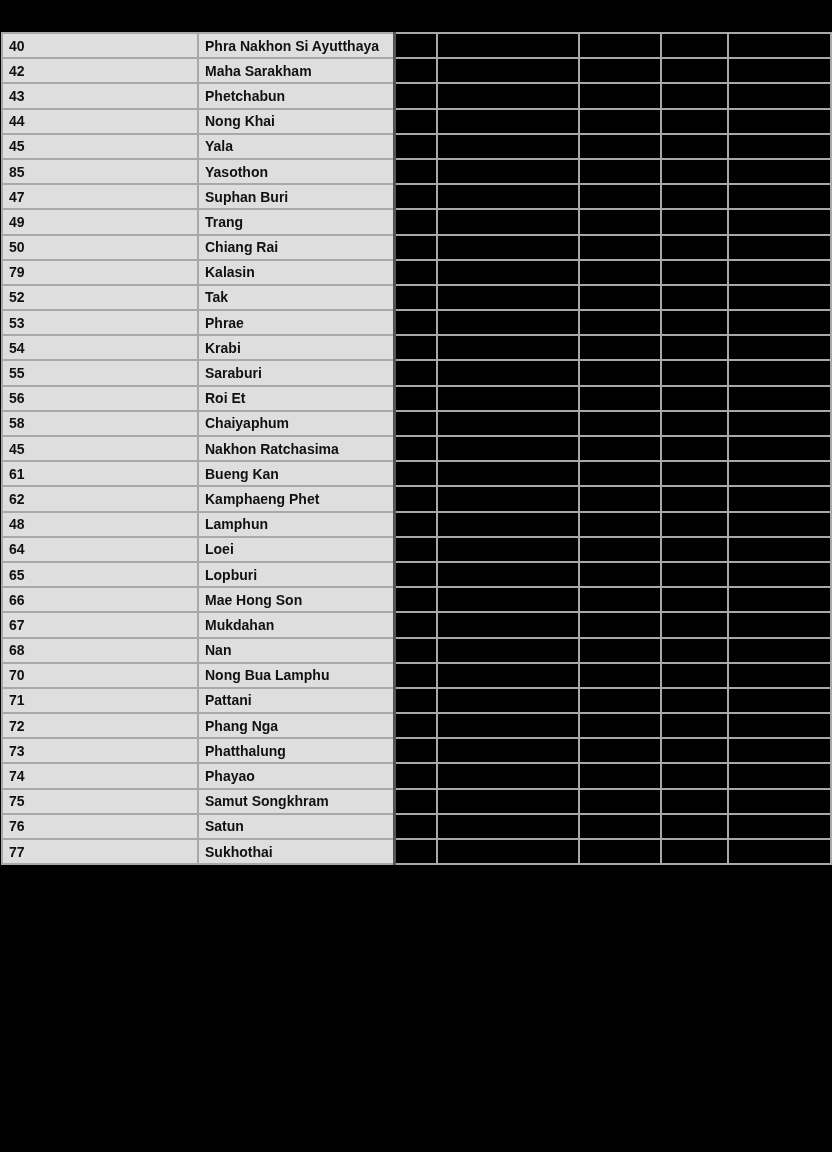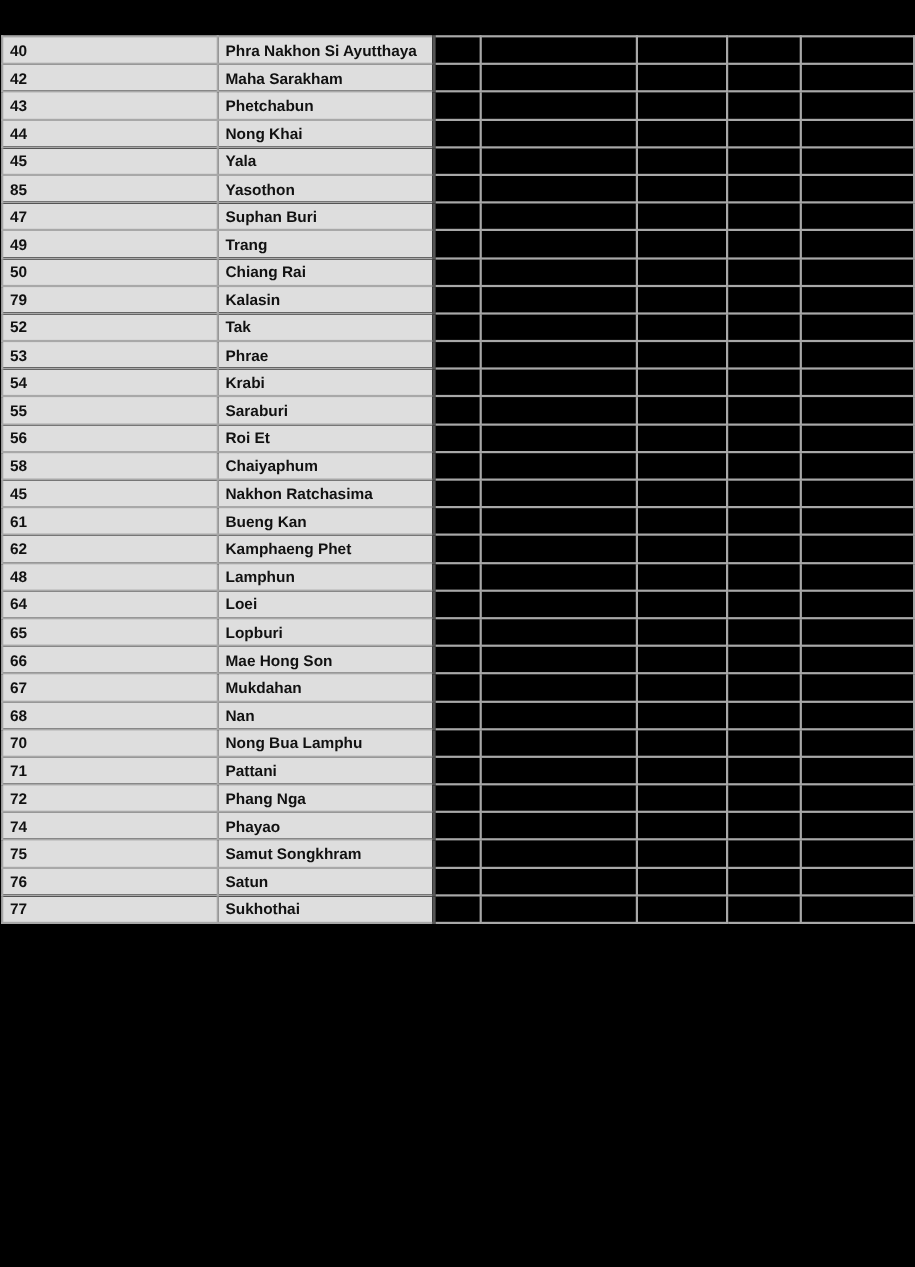--- a/index.html
+++ b/index.html
@@ -295,20 +295,29 @@
         <tr>
           <td>72</td>
           <td>Phang Nga</td>
           <td class="blank sep"></td>
           <td class="blank"></td>
           <td class="blank"></td>
           <td class="blank"></td>
           <td class="blank"></td>
         </tr>
         <tr>
+          <td>73</td>
+          <td>Phatthalung</td>
+          <td class="blank sep"></td>
+          <td class="blank"></td>
+          <td class="blank"></td>
+          <td class="blank"></td>
+          <td class="blank"></td>
+        </tr>
+        <tr>
           <td>74</td>
           <td>Phayao</td>
           <td class="blank sep"></td>
           <td class="blank"></td>
           <td class="blank"></td>
           <td class="blank"></td>
           <td class="blank"></td>
         </tr>
         <tr>
           <td>75</td>

